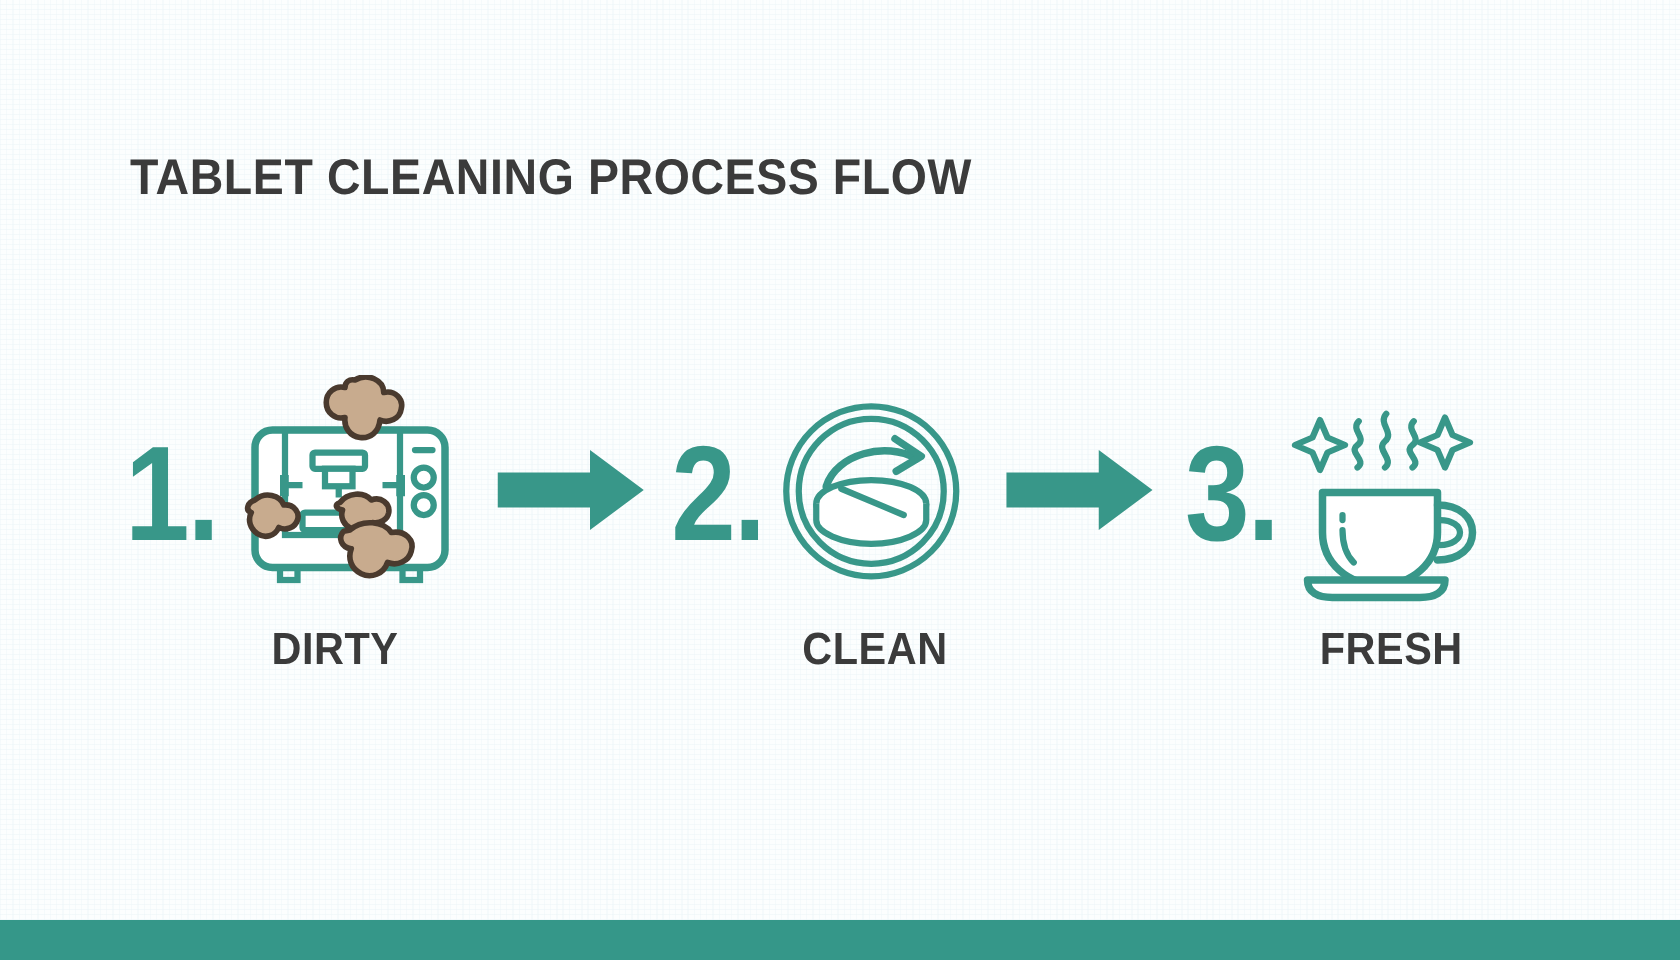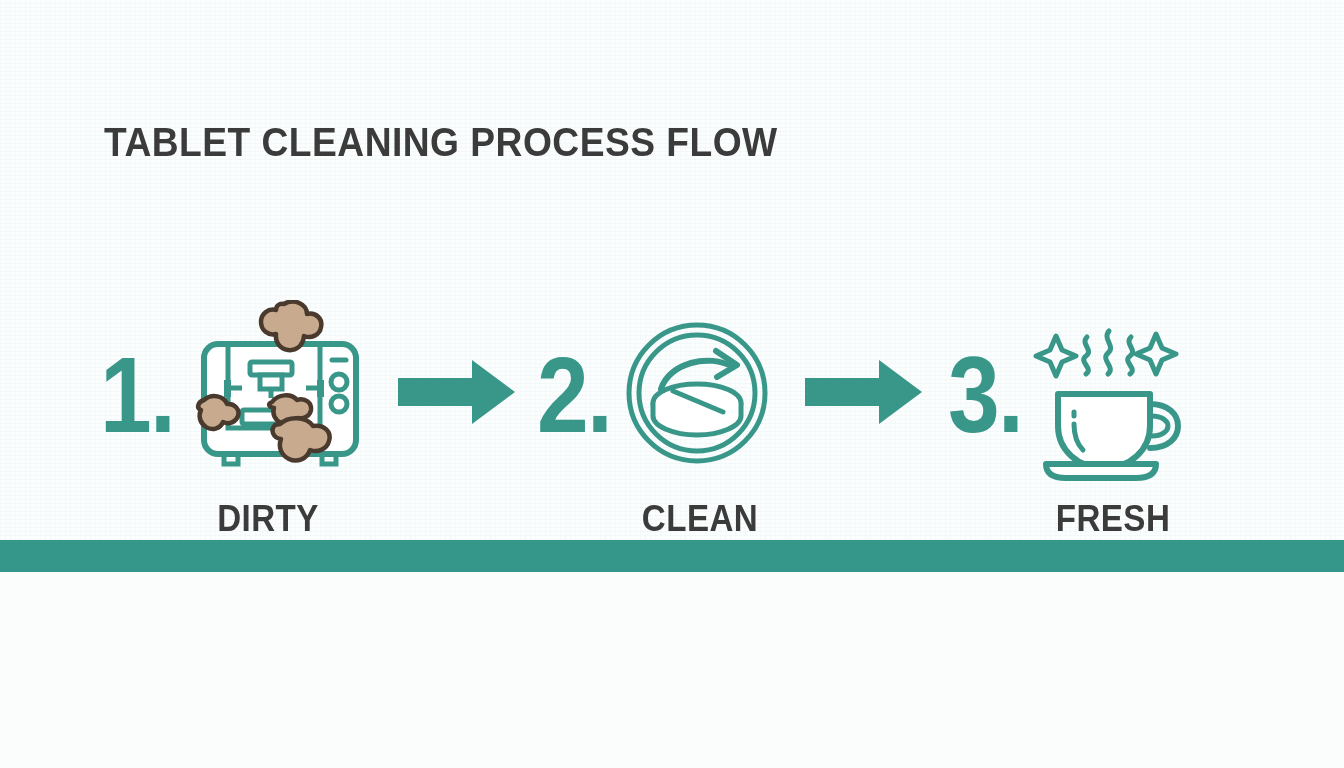--- a/index.html
+++ b/index.html
@@ -10,21 +10,21 @@
     width: 1344px;
     height: 768px;
     overflow: hidden;
     background: #fbfdfd;
     font-family: "Liberation Sans", sans-serif;
   }
 
   #infographic {
     position: relative;
     width: 1344px;
-    height: 572px;
+    height: 768px;
     background:
       repeating-linear-gradient(0deg, rgba(236,245,248,0.55) 0px, rgba(236,245,248,0.55) 1px, rgba(255,255,255,0) 1px, rgba(255,255,255,0) 4px),
       repeating-linear-gradient(90deg, rgba(238,246,249,0.5) 0px, rgba(238,246,249,0.5) 1px, rgba(255,255,255,0) 1px, rgba(255,255,255,0) 5px),
       #fcfefe;
     box-sizing: border-box;
   }
 
   
   .title {
     position: absolute;

